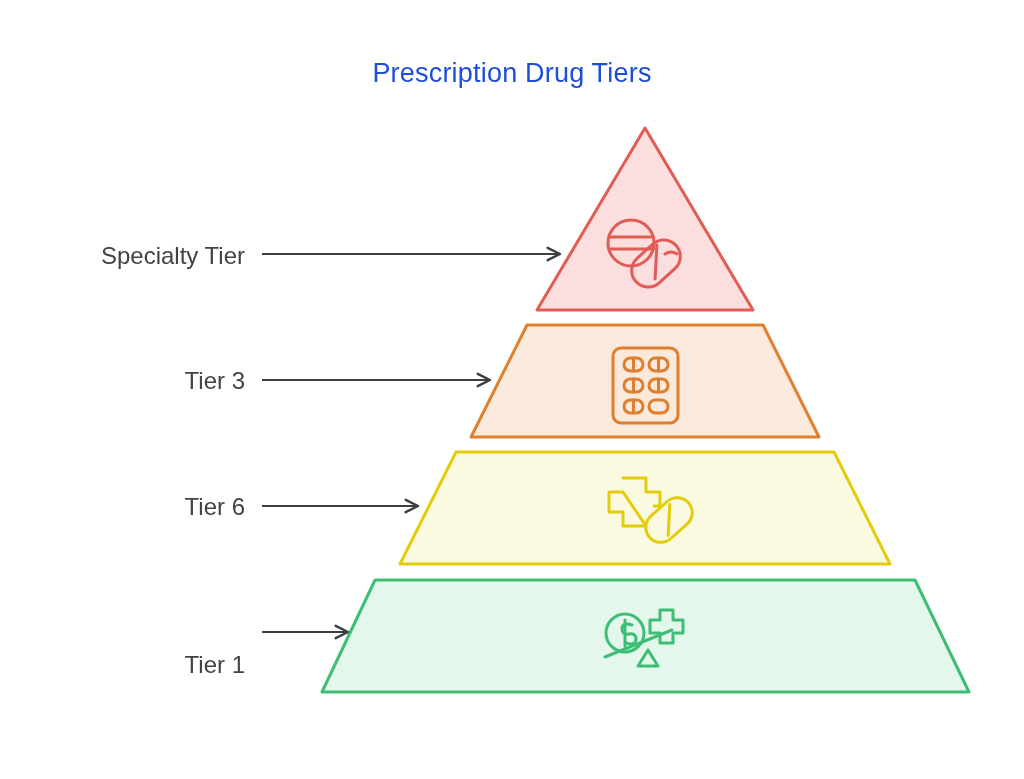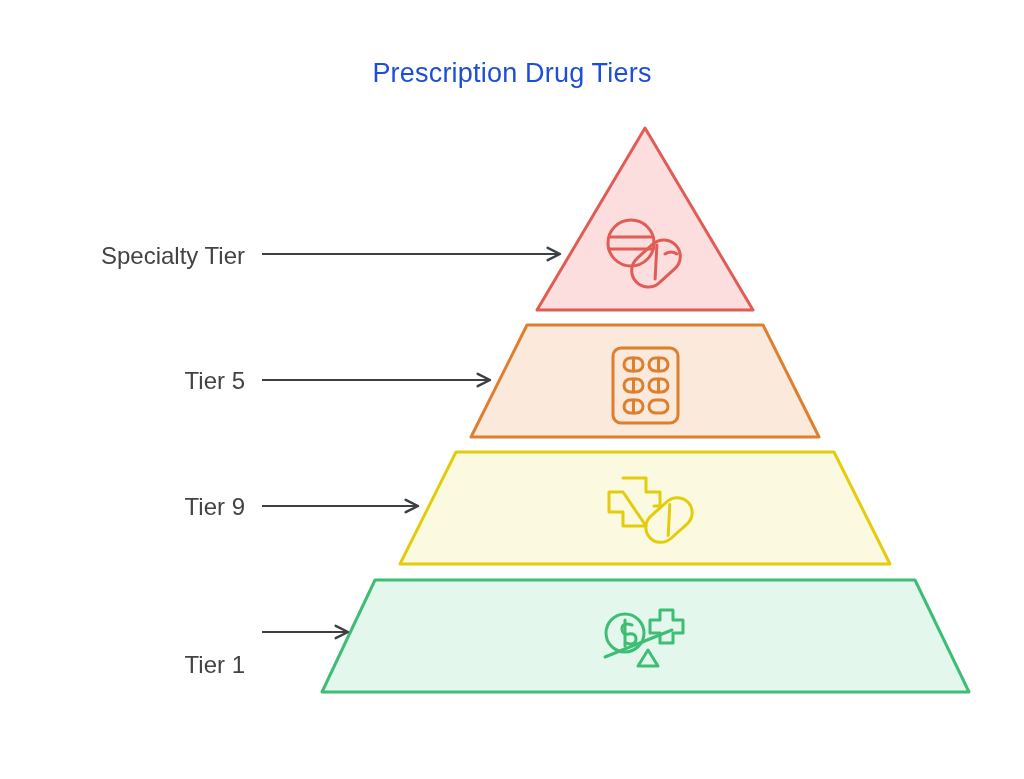--- a/index.html
+++ b/index.html
@@ -52,22 +52,22 @@
   #label-tier1     { right: 779px; top: 621px; margin-top: 32px; }
 </style>
 </head>
 <body>
 
 <div id="stage">
 
   <div class="chart-title">Prescription Drug Tiers</div>
 
   <div class="tier-label" id="label-specialty">Specialty Tier</div>
-  <div class="tier-label" id="label-tier3">Tier 5</div>
-  <div class="tier-label" id="label-tier2">Tier 9</div>
+  <div class="tier-label" id="label-tier3">Tier 3</div>
+  <div class="tier-label" id="label-tier2">Tier 6</div>
   <div class="tier-label" id="label-tier1">Tier 1</div>
 
   <svg id="diagram-svg" viewBox="0 0 1024 779">
     <defs>
       <marker id="arrowhead" viewBox="0 0 10 10" refX="9" refY="5" markerWidth="7" markerHeight="7" orient="auto-start-reverse">
         <path d="M 1 1 L 9 5 L 1 9" fill="none" stroke="#3c4043" stroke-width="1.6" stroke-linecap="round" stroke-linejoin="round"></path>
       </marker>
     </defs>
 
     <g>

